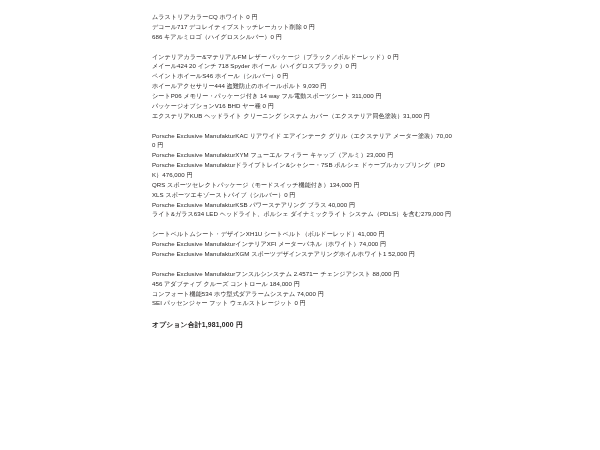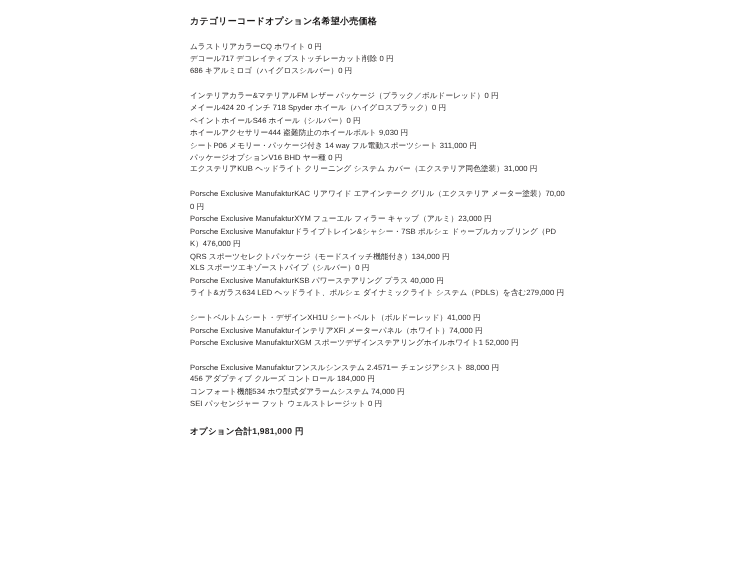--- a/index.html
+++ b/index.html
@@ -51,21 +51,20 @@
     color: #1c1a1a;
     margin-top: 12px;
   }
 </style>
 </head>
 <body>
 
 <div class="page">
   <div class="doc">
 
-    <div class="doc-title">カテゴリーコードオプション名希望小売価格</div>
 
     <div class="block">
       <div class="line">ムラストリアカラーCQ ホワイト 0 円</div>
       <div class="line">デコール717 デコレイティブストッチレーカット削除 0 円</div>
       <div class="line">686 キアルミロゴ（ハイグロスシルバー）0 円</div>
     </div>
 
     <div class="block">
       <div class="line">インテリアカラー&amp;マテリアルFM レザー パッケージ（ブラック／ボルドーレッド）0 円</div>
       <div class="line">メイール424 20 インチ 718 Spyder ホイール（ハイグロスブラック）0 円</div>

